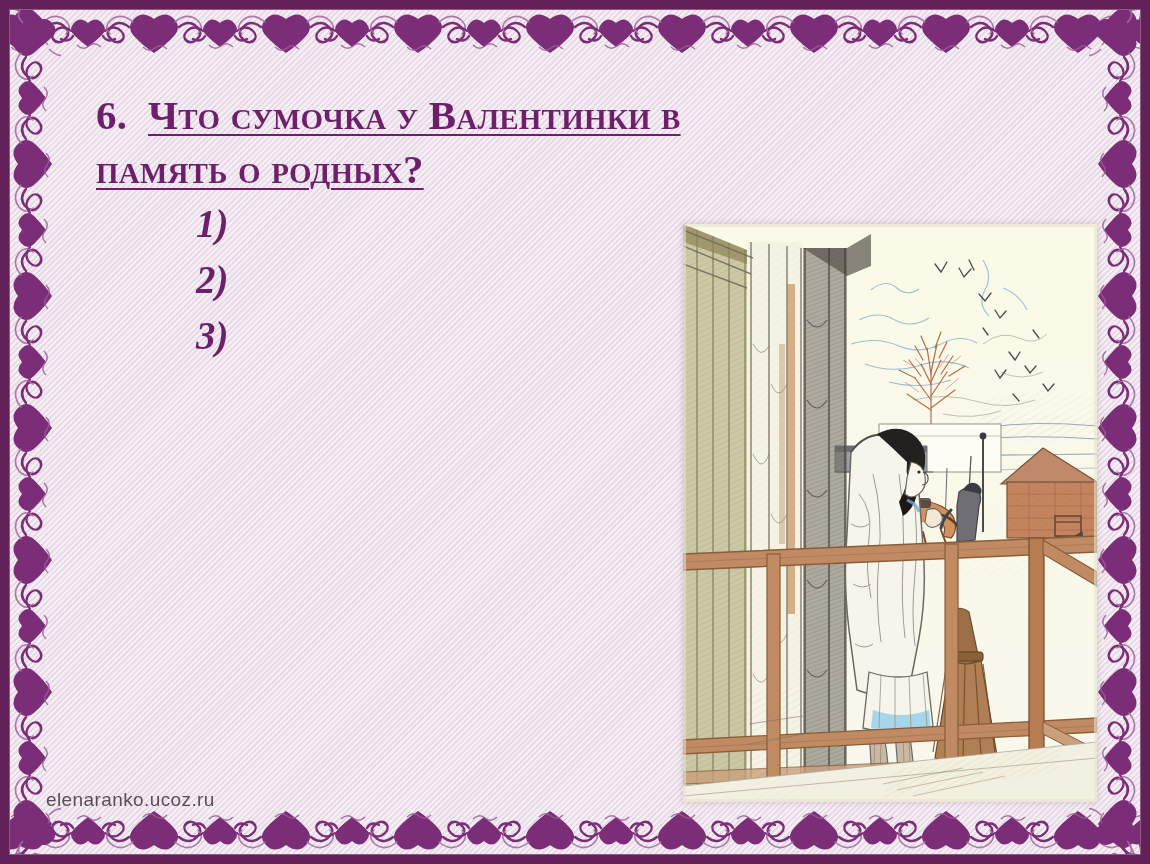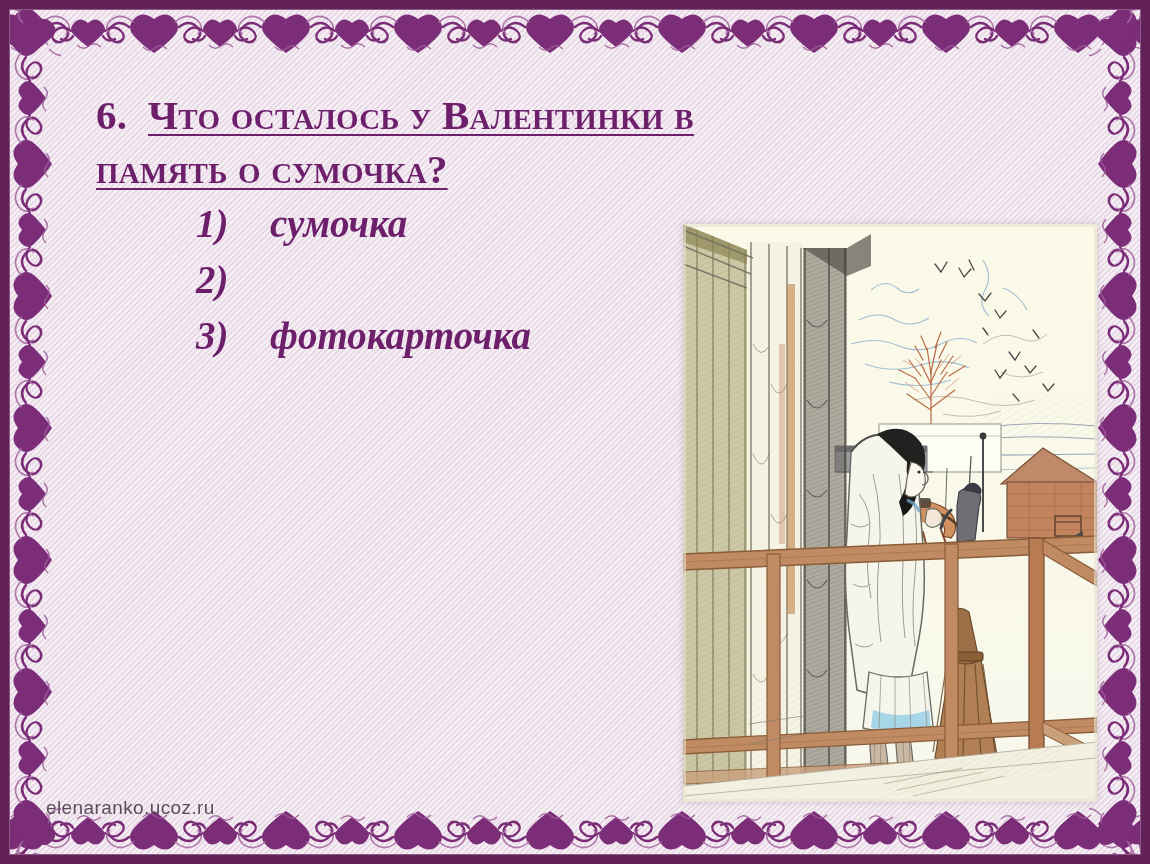--- a/index.html
+++ b/index.html
@@ -146,47 +146,44 @@
   .watermark {
     position: absolute;
     left: 46px;
     top: 789px;
     color: #4f4150;
     font-family: "Liberation Sans", "DejaVu Sans", sans-serif;
     font-size: 19px;
     letter-spacing: 0.4px;
     z-index: 7;
     opacity: 0.92;
-    margin-top: 8px;
   }
 </style>
 </head>
 <body>
 
 <div class="slide">
 
   <div class="paper-texture"></div>
 
   <div class="content">
 
     <div class="question">
-      <span class="q-num">6.</span><span>&nbsp;&nbsp;</span><span class="q-text">Что осталось у Валентинки в память о сумочка?</span>
+      <span class="q-num">6.</span><span>&nbsp;&nbsp;</span><span class="q-text">Что сумочка у Валентинки в память о родных?</span>
     </div>
 
     <div class="answers">
       <div class="answer-row">
         <span class="answer-marker">1)</span>
-        <span class="answer-label">сумочка</span>
       </div>
       <div class="answer-row">
         <span class="answer-marker">2)</span>
       </div>
       <div class="answer-row">
         <span class="answer-marker">3)</span>
-        <span class="answer-label">фотокарточка</span>
       </div>
     </div>
 
     <div class="illustration">
       <svg viewBox="0 0 414 578" preserveAspectRatio="none" aria-hidden="true">
         <defs>
           <linearGradient id="skyg" x1="0" y1="0" x2="0" y2="1">
             <stop offset="0%" stop-color="#fbfae8"></stop>
             <stop offset="100%" stop-color="#f7f7ec"></stop>
           </linearGradient>

